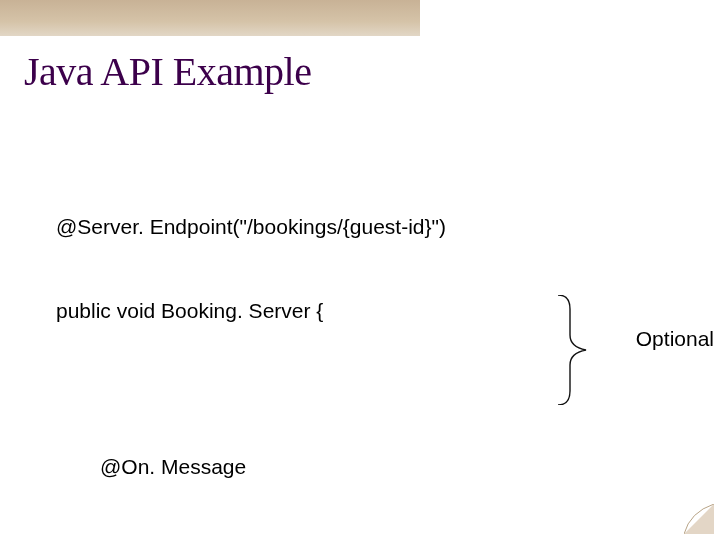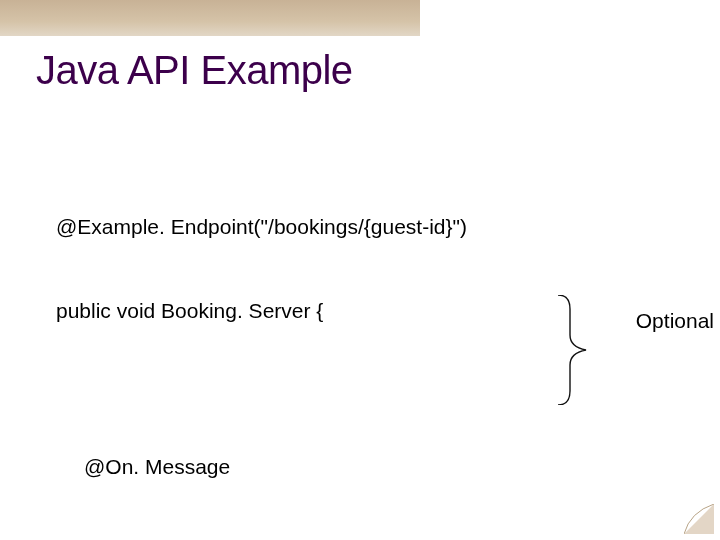--- a/index.html
+++ b/index.html
@@ -1,35 +1,35 @@
 <!DOCTYPE html>
 <html><head>
 <meta charset="utf-8">
 <style>
   html,body{margin:0;padding:0;width:720px;height:540px;background:#fff;font-family:Verdana,Geneva,sans-serif;color:#000;overflow:hidden}
   .slide{position:relative;width:720px;height:540px}
   .topbar{position:absolute;left:0;top:0;width:420px;height:36px;background:linear-gradient(to bottom,#c8b296 0%,#d5c3a8 60%,#e2d7c6 100%)}
-  .title{position:absolute;left:36px;top:48px;font-size:40px;color:#3c004b;font-family:Liberation Sans, sans-serif;letter-spacing:-0.5px}
+  .title{position:absolute;left:24px;top:48px;font-size:40px;color:#3c004b;font-family:Liberation Serif, serif;letter-spacing:-0.5px}
   .code{position:absolute;left:56px;top:158px;font-size:21px;line-height:1.32;color:#000;font-family:Verdana,Geneva,sans-serif;white-space:pre}
-  .ind1{margin-left:28px}
-  .annot{position:absolute;right:6px;top:308px;font-size:21px;text-align:right;line-height:1.25;color:#000}
+  .ind1{margin-left:44px}
+  .annot{position:absolute;right:6px;top:326px;font-size:21px;text-align:right;line-height:1.25;color:#000}
   .brace{position:absolute;left:552px;top:295px;width:40px;height:110px}
   .brace svg{width:40px;height:110px;display:block}
   .corner{position:absolute;right:6px;bottom:6px;width:30px;height:30px}
   .corner svg{width:30px;height:30px;display:block}
 </style>
 </head>
 <body>
 
 <div class="slide">
   <div class="topbar"></div>
   <div class="title">Java API Example</div>
 
   <div class="code">
-    <div>@Example. Endpoint("/bookings/{guest-id}")</div>
+    <div>@Server. Endpoint("/bookings/{guest-id}")</div>
     <div>public void Booking. Server {</div>
     <div style="height:18px"></div>
     <div class="ind1">@On. Message</div>
     <div class="ind1">public void process. Booking. Request(</div>
     
     
     
     
     
     

